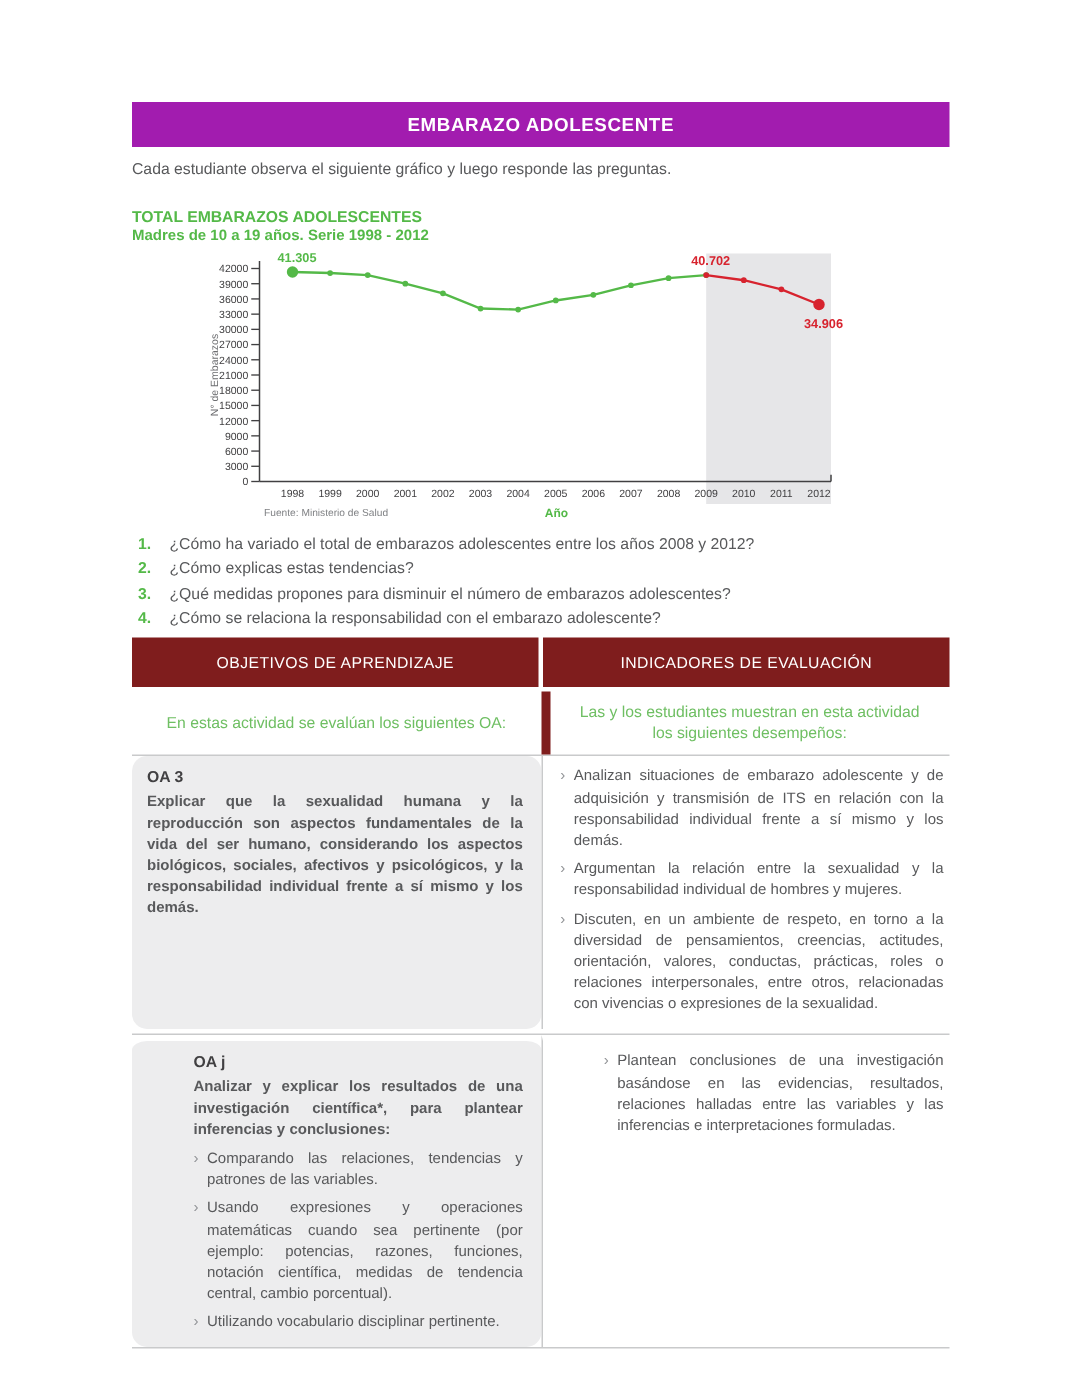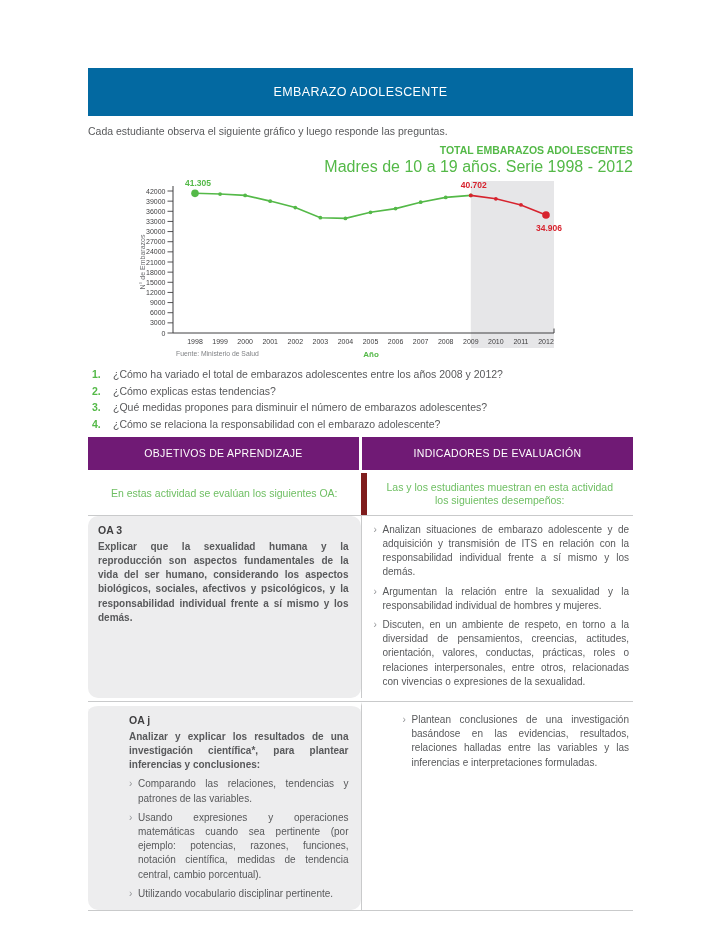--- a/index.html
+++ b/index.html
@@ -1,43 +1,43 @@
 <!DOCTYPE html>
 <html><head>
 <meta charset="utf-8">
 <style>
   * { margin:0; padding:0; box-sizing:border-box; }
   html,body { width:720px; height:932px; background:#ffffff;
     font-family:"Liberation Sans", sans-serif; color:#58595b; }
   .page { position:absolute; left:0; top:0; width:720px; height:932px; background:#fff; overflow:hidden; }
   .content { position:absolute; left:88px; top:68px; width:545px; }
 
-  .title-bar { height:48px; background:#0369a1; color:#ffffff;
+  .title-bar { height:30px; background:#a21caf; color:#ffffff;
     display:flex; align-items:center; justify-content:center;
-    font-size:12.5px; font-weight:normal; letter-spacing:.4px; }
+    font-size:12.5px; font-weight:bold; letter-spacing:.4px; }
 
   .intro { margin-top:9px; font-size:10.5px; color:#58595b; }
 
   
-  .chart-wrap { margin-top:7px; text-align:right; }
+  .chart-wrap { margin-top:20px; text-align:left; }
   .chart-title { font-size:10.5px; font-weight:bold; color:#54b948; line-height:1.25; }
-  .chart-subtitle { font-size:16px; font-weight:normal; color:#54b948; line-height:1.25; }
+  .chart-subtitle { font-size:10px; font-weight:bold; color:#54b948; line-height:1.25; }
   .chart-svg-box { margin:1px auto 0 auto; width:450px; }
   svg text { font-family:"Liberation Sans", sans-serif; }
 
   
   .questions { margin-top:3px; }
   .q-row { display:flex; padding-left:4px; margin-bottom:4.5px; font-size:10.5px; }
   .q-num { width:21px; flex:0 0 21px; font-weight:bold; color:#54b948; }
   .q-text { color:#58595b; }
 
   
   .eval-table { margin-top:7px; border-bottom:1px solid #c9cacb; }
   .t-head { display:grid; grid-template-columns:1fr 1fr; column-gap:3px; }
-  .t-head-cell { background:#701a75; color:#ffffff; height:33px;
+  .t-head-cell { background:#7f1d1d; color:#ffffff; height:33px;
     display:flex; align-items:center; justify-content:center;
     font-size:10.5px; letter-spacing:.3px; }
   .t-sub { display:grid; grid-template-columns:1fr 1fr; margin-top:3px;
     border-bottom:1px solid #c9cacb; }
   .t-sub-cell { color:#6fbf63; font-size:10.5px; text-align:center;
     padding:8px 14px 7px 14px; line-height:1.3;
     display:flex; align-items:center; justify-content:center; }
   .t-sub-cell.right { border-left:6px solid #7f1d1d; }
   .t-row { display:grid; grid-template-columns:1fr 1fr; }
   .t-row + .t-row { margin-top:3px; border-top:1px solid #c9cacb; }

